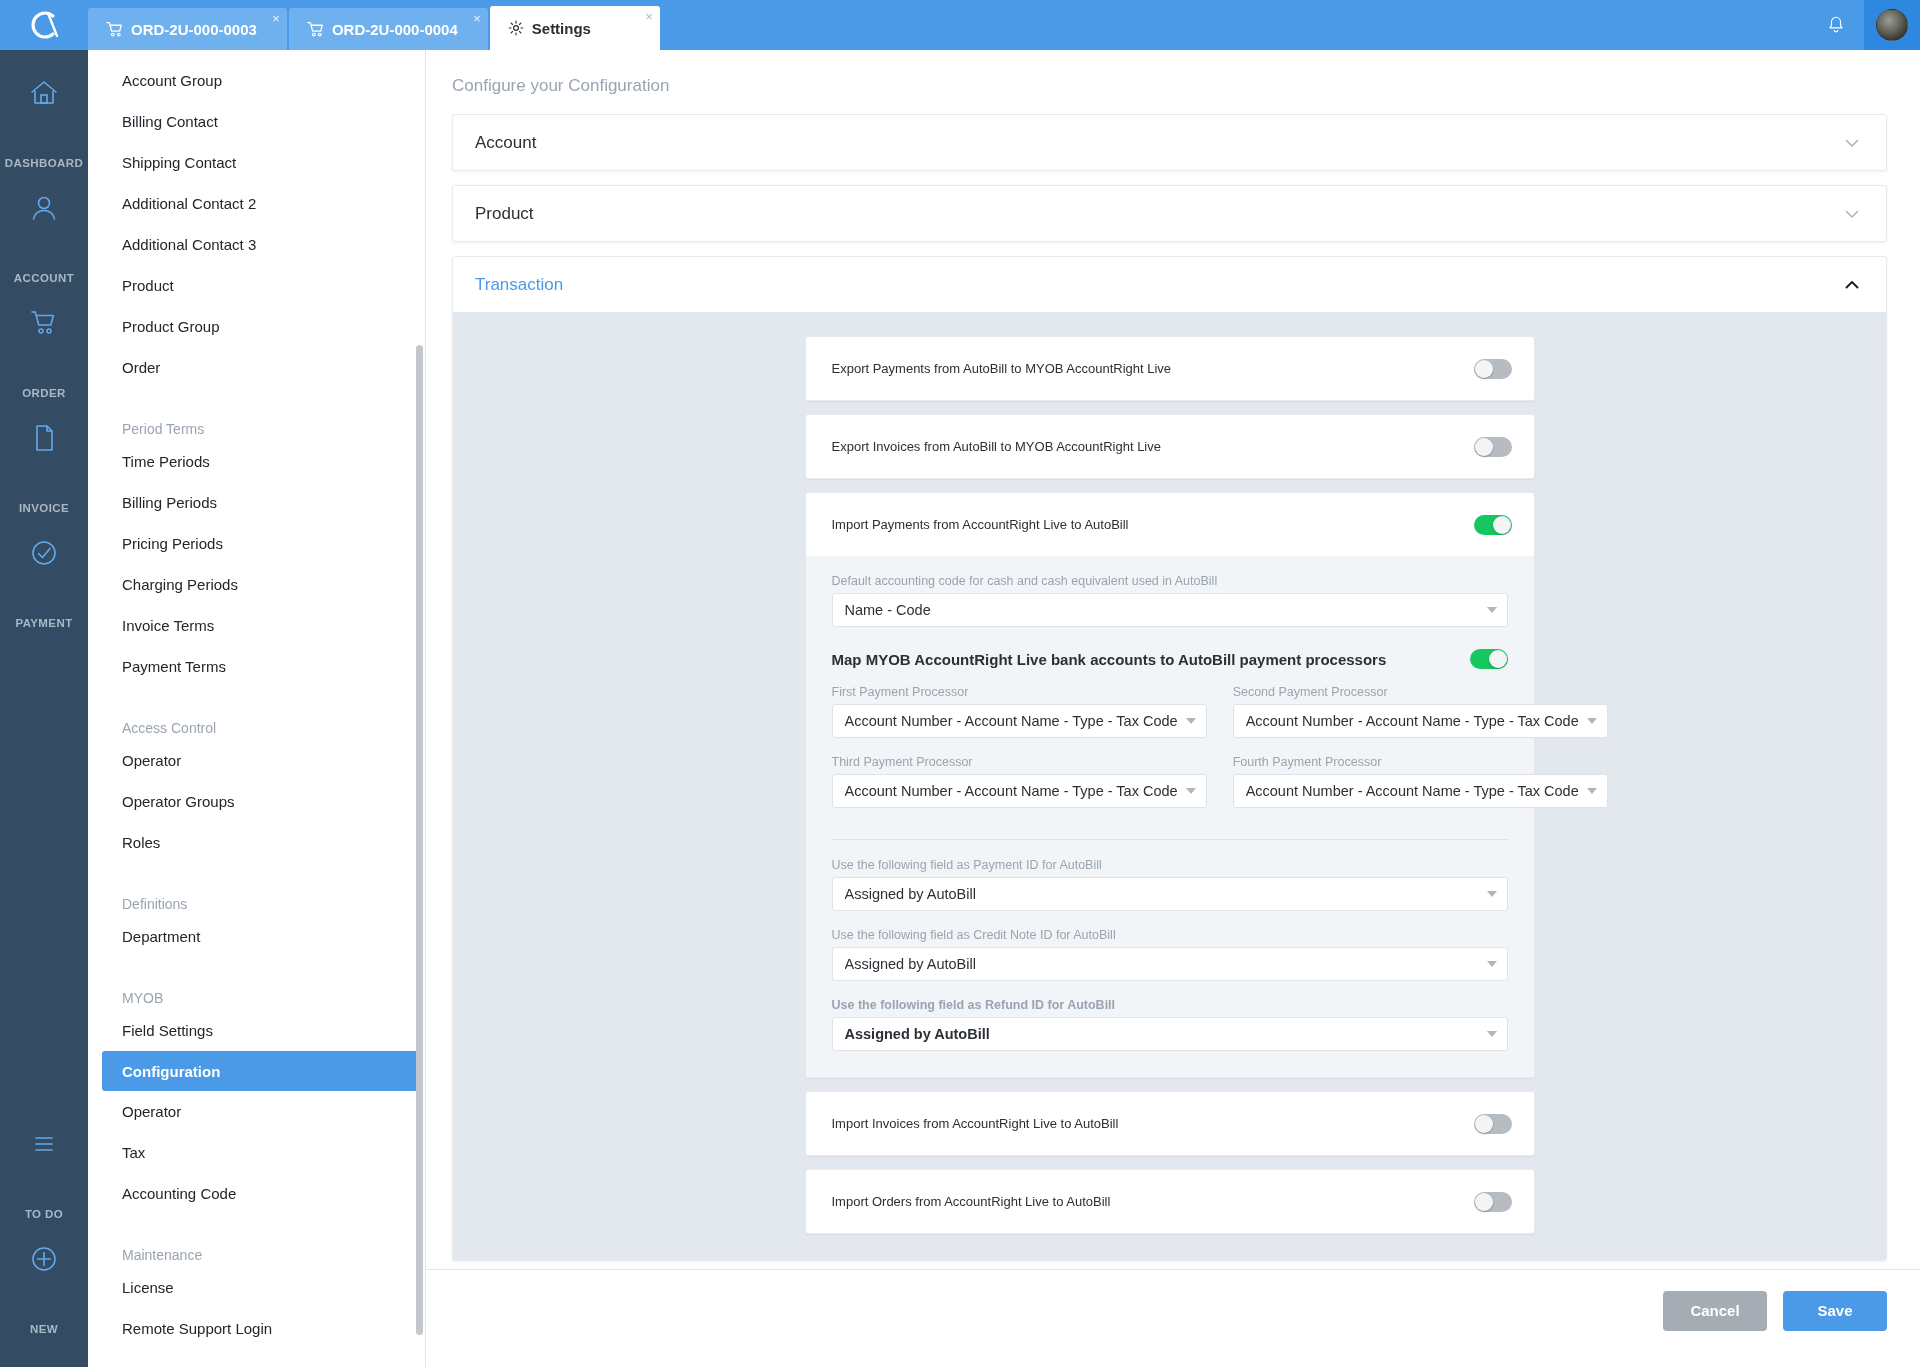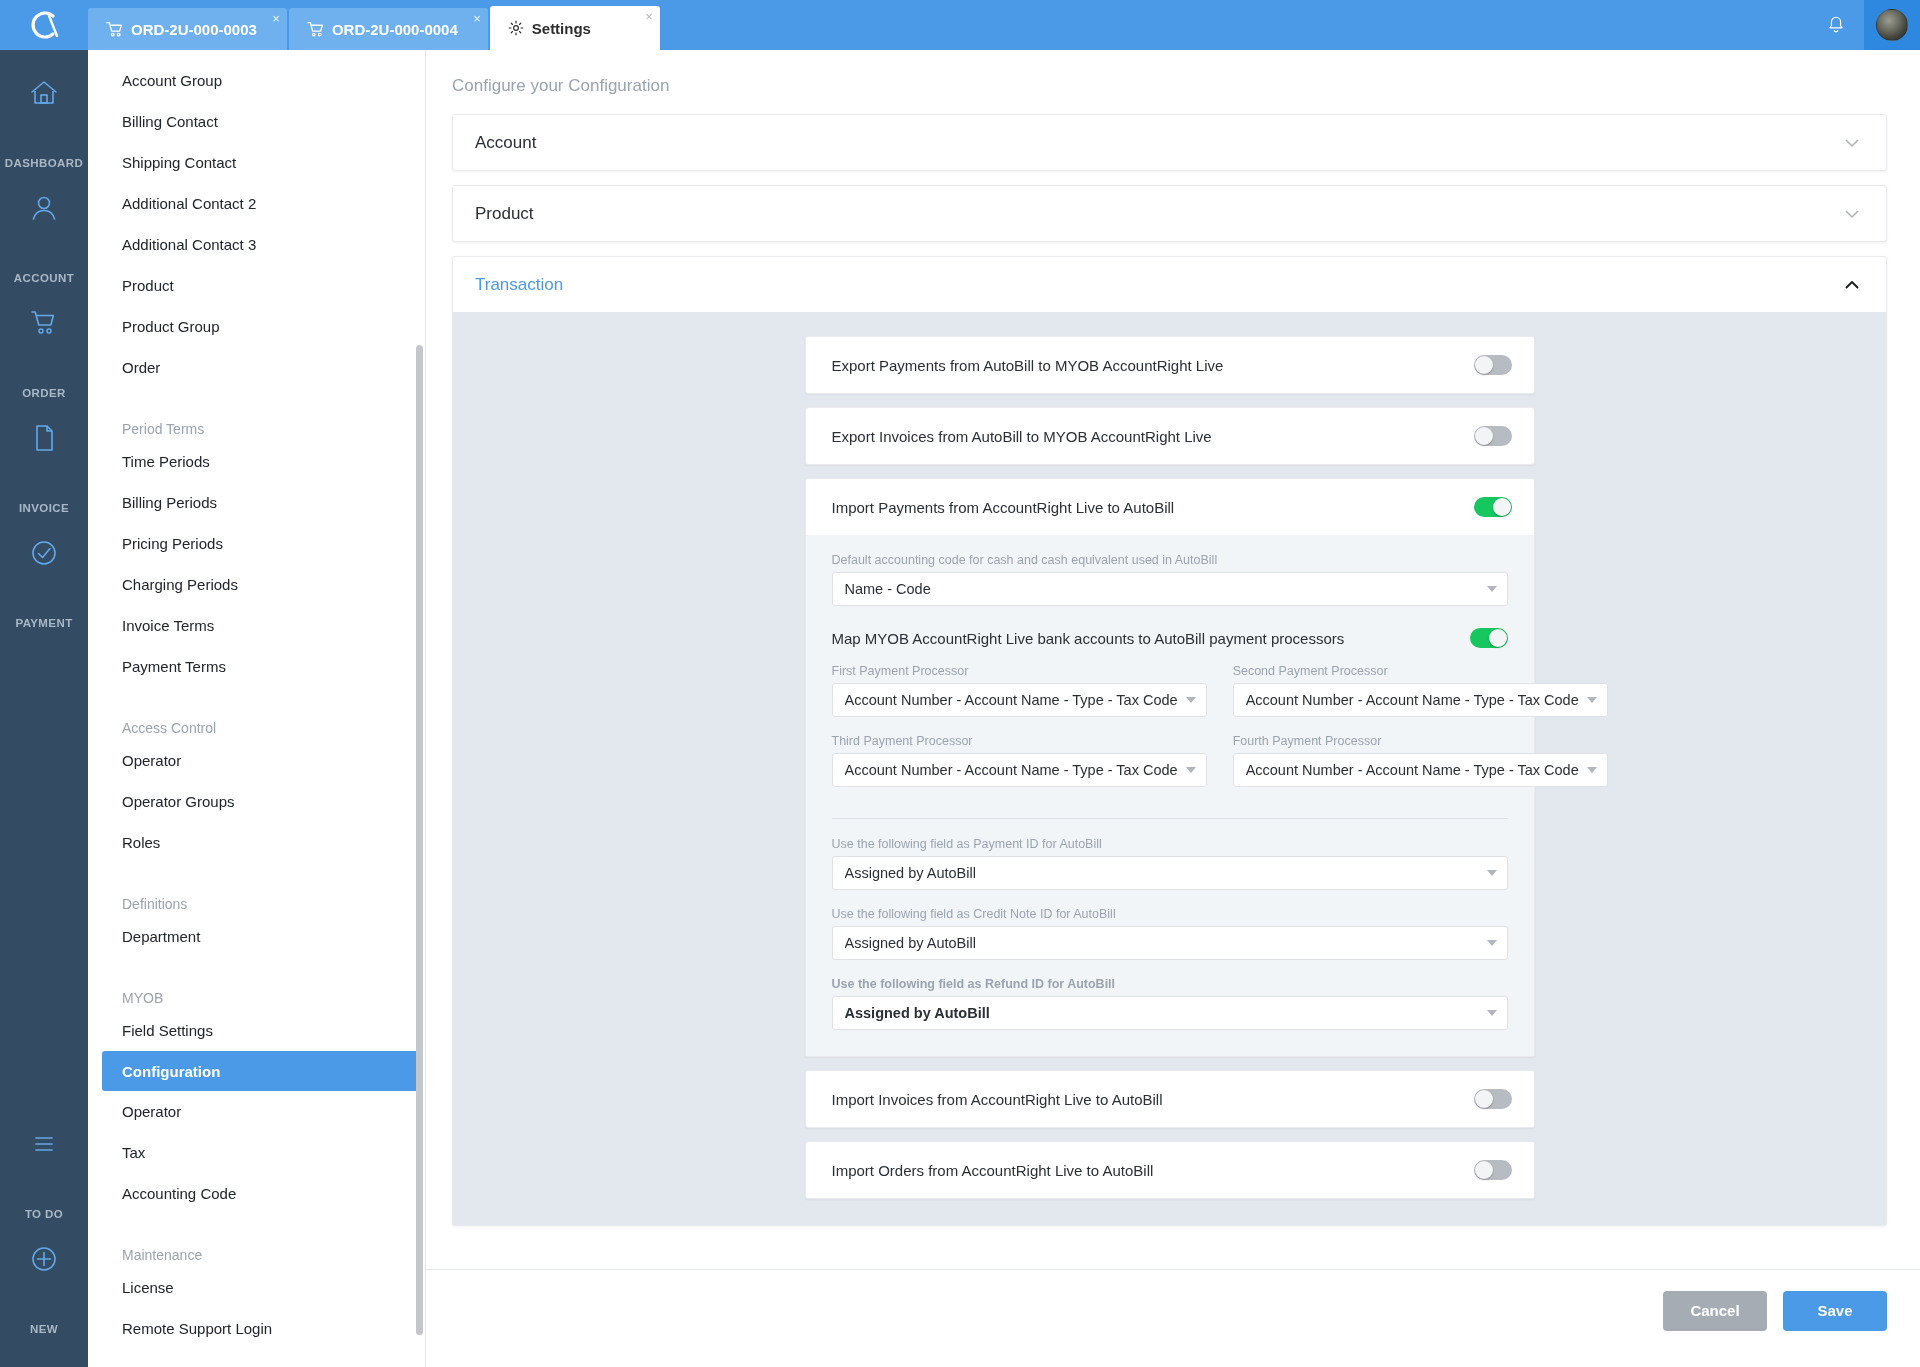--- a/index.html
+++ b/index.html
@@ -148,23 +148,23 @@
   .acc.open > .acc-head .chev { color: #1b1f24; }
   .acc-body { background: #e3e8ee; padding: 24px 0 26px; }
 
   .inner-list { width: 730px; margin: 0 auto; }
   .toggle-card {
     background: #ffffff; border: 1px solid #e8eaed;
     border-radius: 3px; box-shadow: 0 1px 2px rgba(0,0,0,0.05);
     margin-bottom: 13px;
   }
   .toggle-row {
-    height: 56px; display: flex; align-items: center;
+    height: 63px; display: flex; align-items: center;
     padding: 0 22px 0 26px;
-    font-size: 15px; color: #2b3036;
+    font-size: 13px; color: #2b3036;
   }
   .toggle-row .label { flex: 1; }
 
   .switch {
     width: 38px; height: 20px; border-radius: 11px;
     background: #b7bcc2; position: relative; flex: 0 0 38px;
     cursor: pointer;
   }
   .switch .knob {
     position: absolute; top: 1px; left: 1px;
@@ -191,20 +191,21 @@
   .caret {
     width: 0; height: 0; margin-left: 8px;
     border-left: 5px solid transparent;
     border-right: 5px solid transparent;
     border-top: 6px solid #b0b6bd;
   }
   .map-row {
     display: flex; align-items: center;
     font-size: 15px; color: #2b3036;
     margin: 22px 0 16px;
+    font-weight: bold;
   }
   .map-row .label { flex: 1; }
   .grid2 { display: flex; gap: 26px; }
   .grid2 > .field { flex: 1; }
   .divider { height: 1px; background: #dde2e8; margin: 14px 0 18px; }
 
   
   .footer {
     position: absolute; left: 426px; bottom: 16px;
     width: 1494px; height: 82px;

